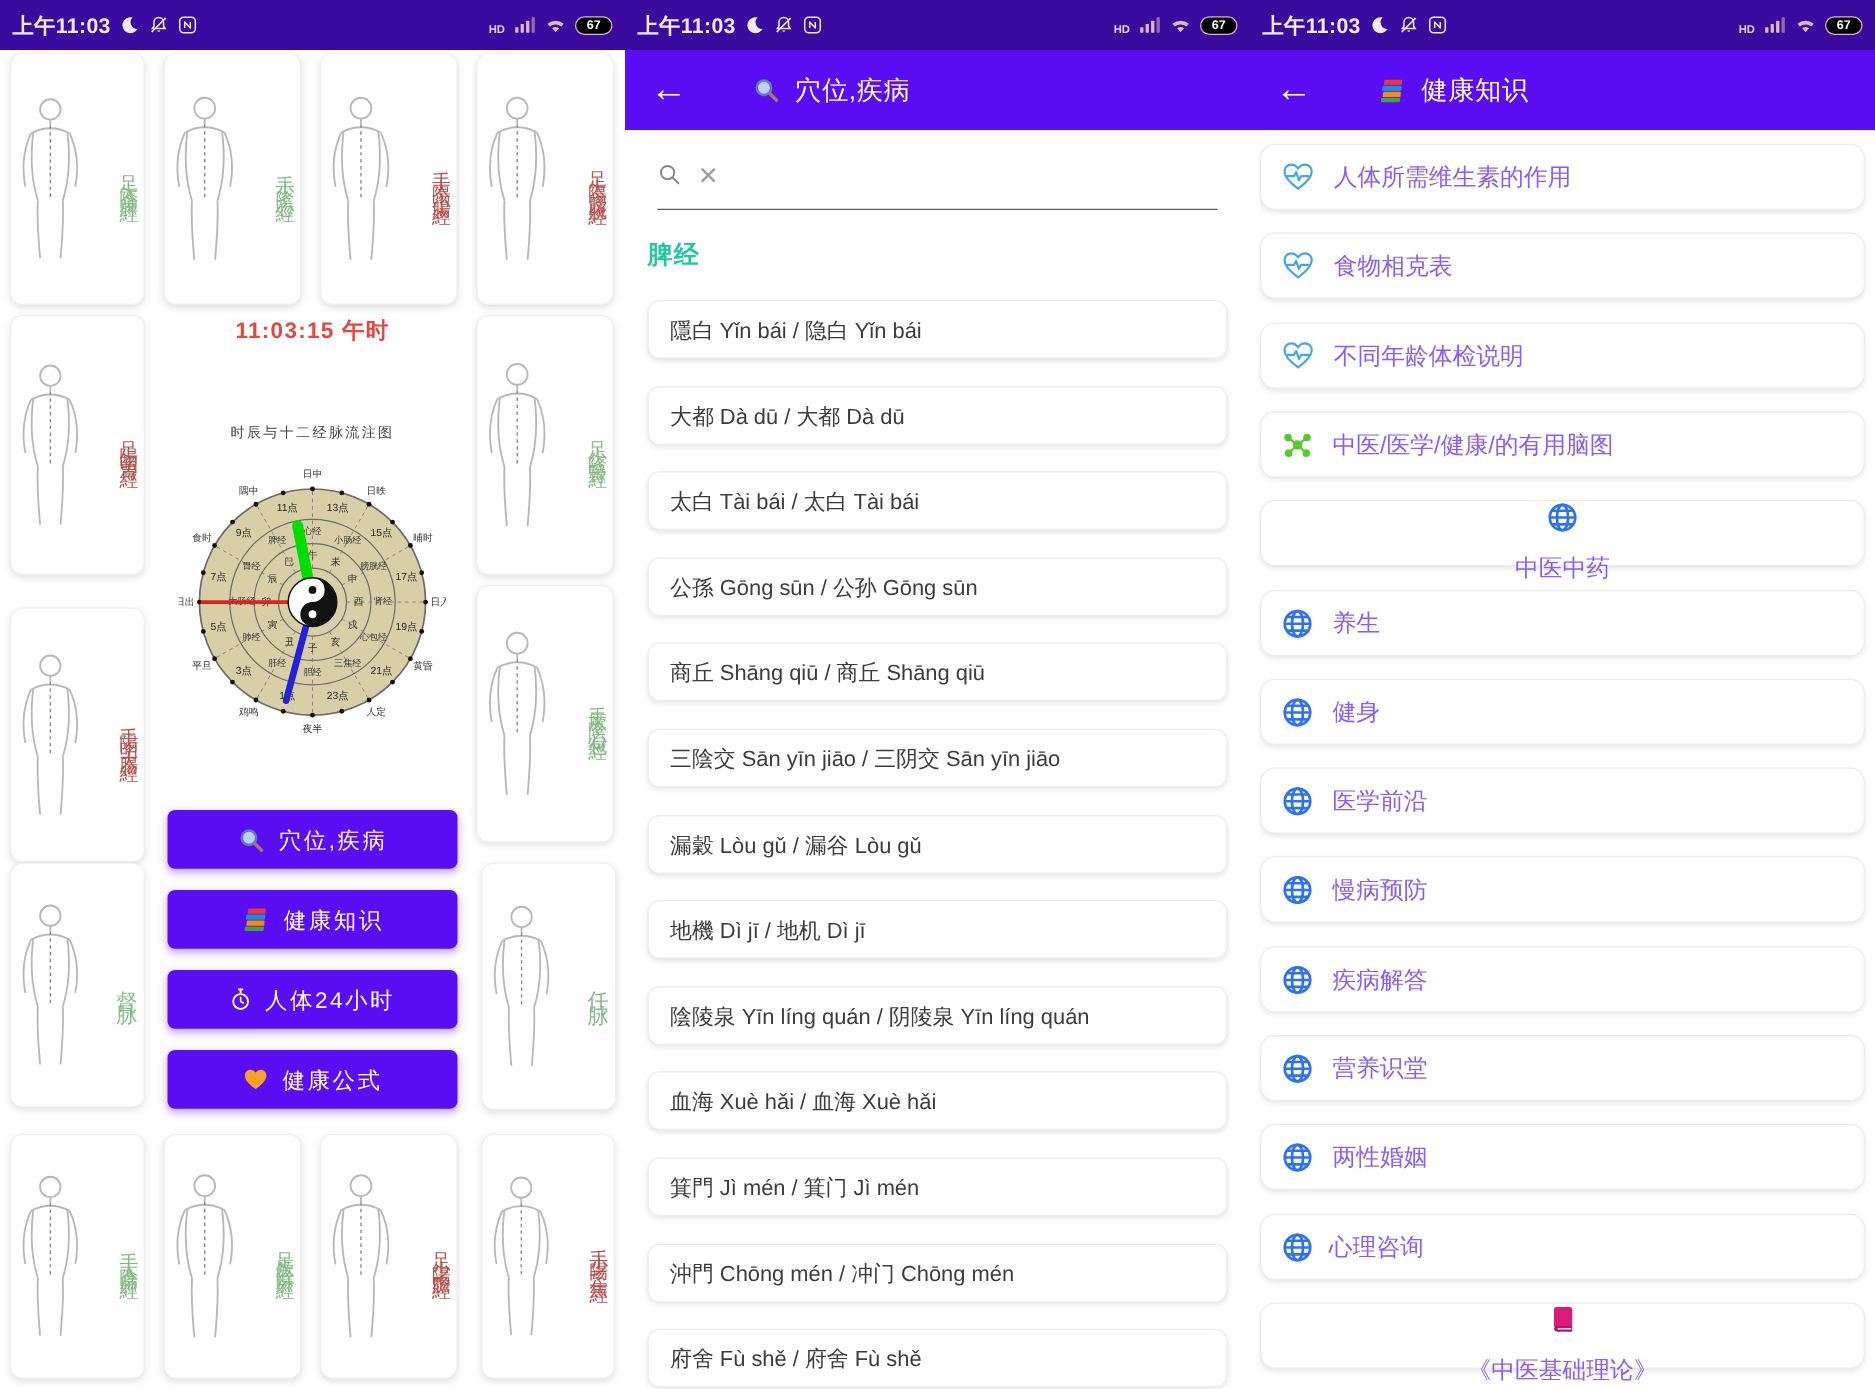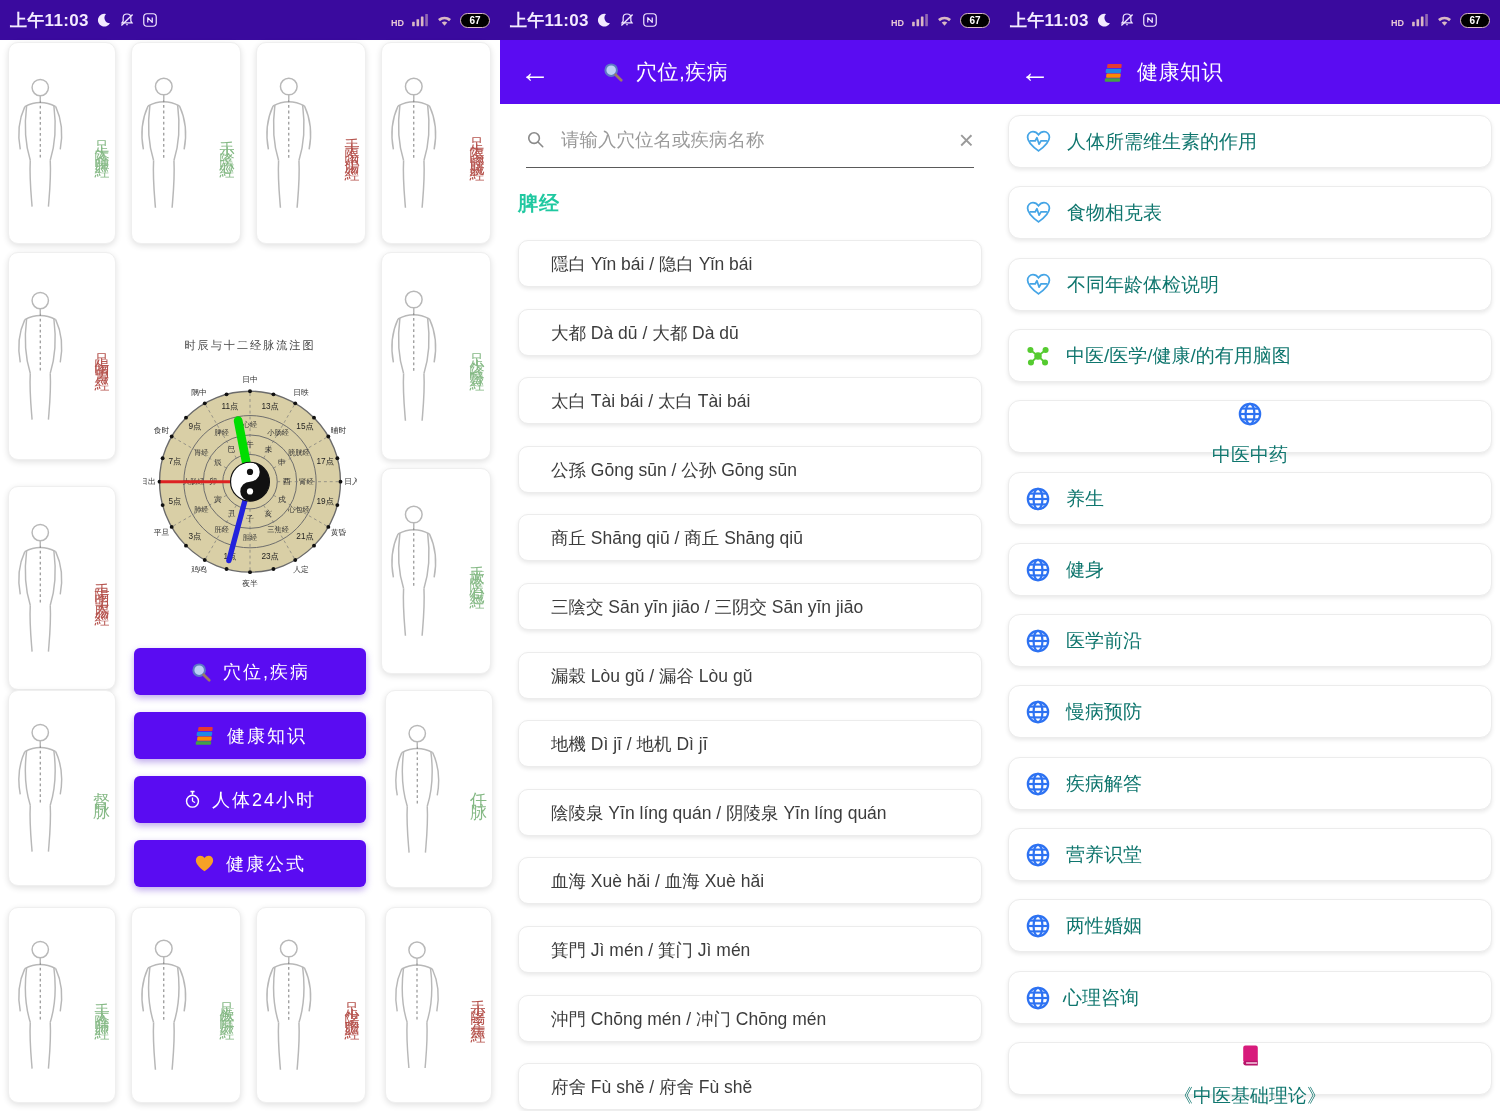--- a/index.html
+++ b/index.html
@@ -42,26 +42,26 @@
   
   .search-row{position:absolute;top:112px;left:26px;right:26px;height:56px;display:flex;
     align-items:center;gap:14px;border-bottom:1.5px solid #5a5a5a;}
   .search-row input{flex:1;border:none;outline:none;font-size:18.5px;color:#333;background:transparent;}
   .search-row input::placeholder{color:#9a9a9a;}
   .clear-x{font-size:26px;color:#9a9a9a;line-height:1;cursor:pointer;}
   .section-label{position:absolute;top:190px;left:18px;font-size:20px;font-weight:700;
     color:var(--teal,#1fc8a0);letter-spacing:1px;}
   .s-item{position:absolute;left:18px;width:464px;height:47px;background:#fff;border:1px solid #ececec;
     border-radius:10px;box-shadow:0 2px 4px rgba(0,0,0,.09);display:flex;align-items:center;
-    padding:0 32px;font-size:17.5px;color:#3c3c3c;white-space:nowrap;overflow:hidden;cursor:pointer;}
+    padding:0 17px;font-size:17.5px;color:#3c3c3c;white-space:nowrap;overflow:hidden;cursor:pointer;}
 
   
   .k-item{position:absolute;left:8px;width:484px;height:53px;background:#fff;border:1px solid #ececec;
     border-radius:12px;box-shadow:0 2px 4px rgba(0,0,0,.09);display:flex;align-items:center;gap:15px;
-    padding:0 16px;font-size:19px;color:#0f766e;cursor:pointer;}
+    padding:0 16px;font-size:19px;color:#8b5cf6;cursor:pointer;}
 </style>
 </head>
 <body>
 
 <div class="stage">
 
   <section class="screen" id="screen-home">
     <div class="statusbar">
       <div class="sb-left">
         <span class="sb-time">上午11:03</span>
@@ -296,20 +296,21 @@
               <path d="M13 35 Q30 26 47 35"></path>
               <path d="M15 34 C12 58 14 78 19 94 M45 34 C48 58 46 78 41 94"></path>
               <path d="M13 35 C6 50 5 66 8 82 M47 35 C54 50 55 66 52 82"></path>
               <path d="M19 94 C18 114 20 132 21 145 M41 94 C42 114 40 132 39 145"></path>
             </g>
             <path d="M30 28 V92" stroke="#8a8a8a" stroke-width="1.2" stroke-dasharray="3,3" fill="none"></path>
           </svg>
           <span class="vlabel red">手少陽三焦經</span>
         </div>
       </div>
+    <div class="home-time">11:03:15  午时</div>
     <svg id="clock-svg" viewBox="0 0 220 280">
         <text x="110" y="16" text-anchor="middle" font-size="11.5" letter-spacing="2" fill="#444">时辰与十二经脉流注图</text>
         <circle cx="110" cy="152" r="93" fill="#d9cfa6" stroke="#6b6b6b" stroke-width="1.4"></circle>
         <circle cx="110" cy="152" r="68" fill="none" stroke="#6b6b6b" stroke-width="1"></circle>
         <circle cx="110" cy="152" r="48" fill="none" stroke="#6b6b6b" stroke-width="1"></circle>
         <circle cx="110" cy="152" r="28" fill="none" stroke="#6b6b6b" stroke-width="1"></circle>
         <circle cx="110.0" cy="59.0" r="2" fill="#111"></circle>
         <line x1="110.0" y1="124.0" x2="110.0" y2="59.0" stroke="#777" stroke-width=".7" stroke-dasharray="3,3"></line>
         <circle cx="134.1" cy="62.2" r="2" fill="#111"></circle>
         <circle cx="156.5" cy="71.5" r="2" fill="#111"></circle>
@@ -505,21 +506,20 @@
         <span>穴位,疾病</span>
       </span>
     </div>
     <div class="search-row">
       <span class="ic">
           <svg viewBox="0 0 20 20" width="19" height="19">
             <circle cx="8.5" cy="8.5" r="5.6" fill="none" stroke="#8a8a8a" stroke-width="1.7"></circle>
             <line x1="12.9" y1="12.9" x2="17.6" y2="17.6" stroke="#8a8a8a" stroke-width="1.7" stroke-linecap="round"></line>
           </svg>
         </span>
-      <input type="text" placeholder="请输入穴位名或疾病名称" style="">
       <span class="clear-x">×</span>
     </div>
     <div class="section-label">脾经</div>
     <div id="search-list">
         <div class="s-item" style="top: 240px;">隱白 Yǐn bái / 隐白 Yǐn bái</div>
         <div class="s-item" style="top: 309px;">大都 Dà dū / 大都 Dà dū</div>
         <div class="s-item" style="top: 377px;">太白 Tài bái / 太白 Tài bái</div>
         <div class="s-item" style="top: 446px;">公孫 Gōng sūn / 公孙 Gōng sūn</div>
         <div class="s-item" style="top: 514px;">商丘 Shāng qiū / 商丘 Shāng qiū</div>
         <div class="s-item" style="top: 583px;">三陰交 Sān yīn jiāo / 三阴交 Sān yīn jiāo</div>

